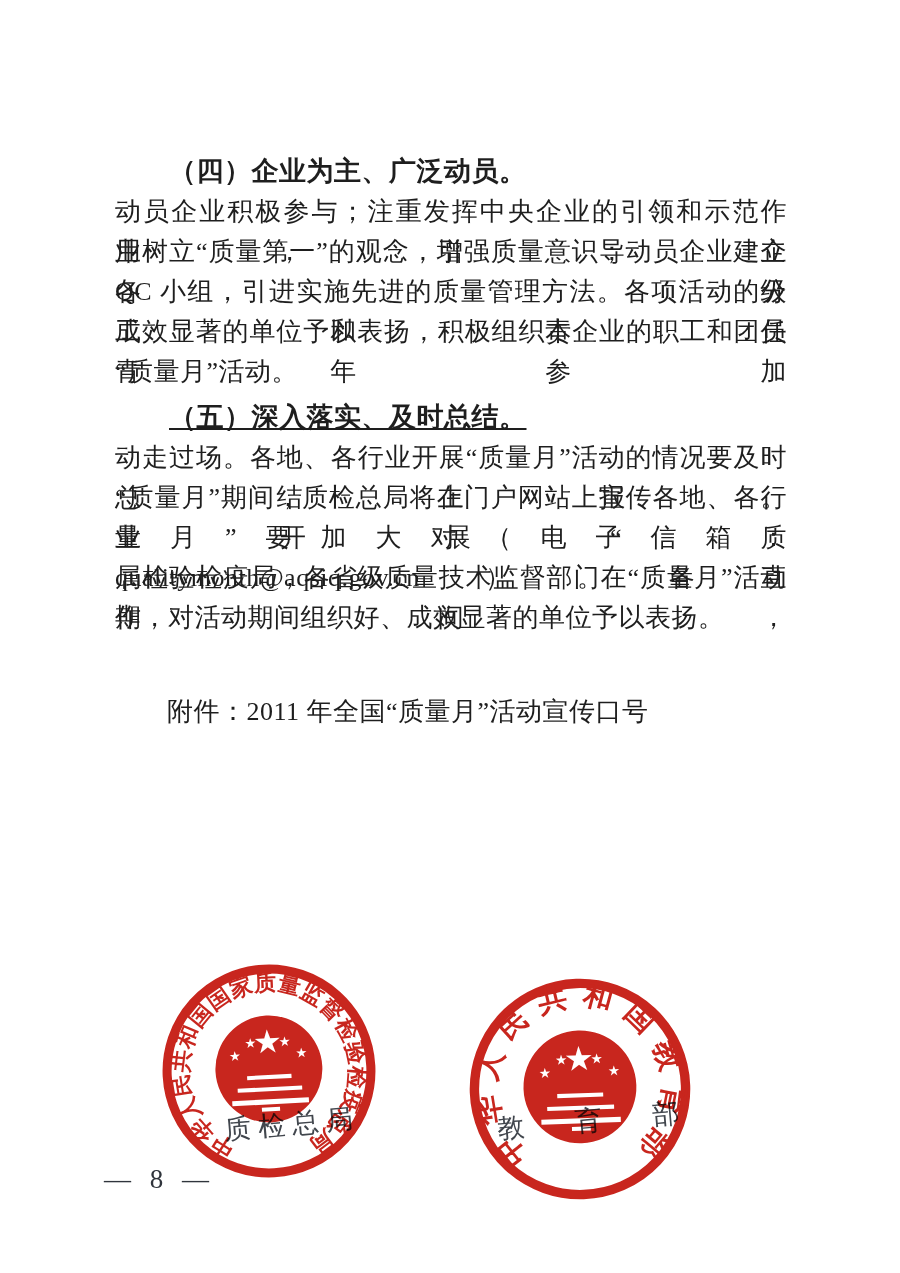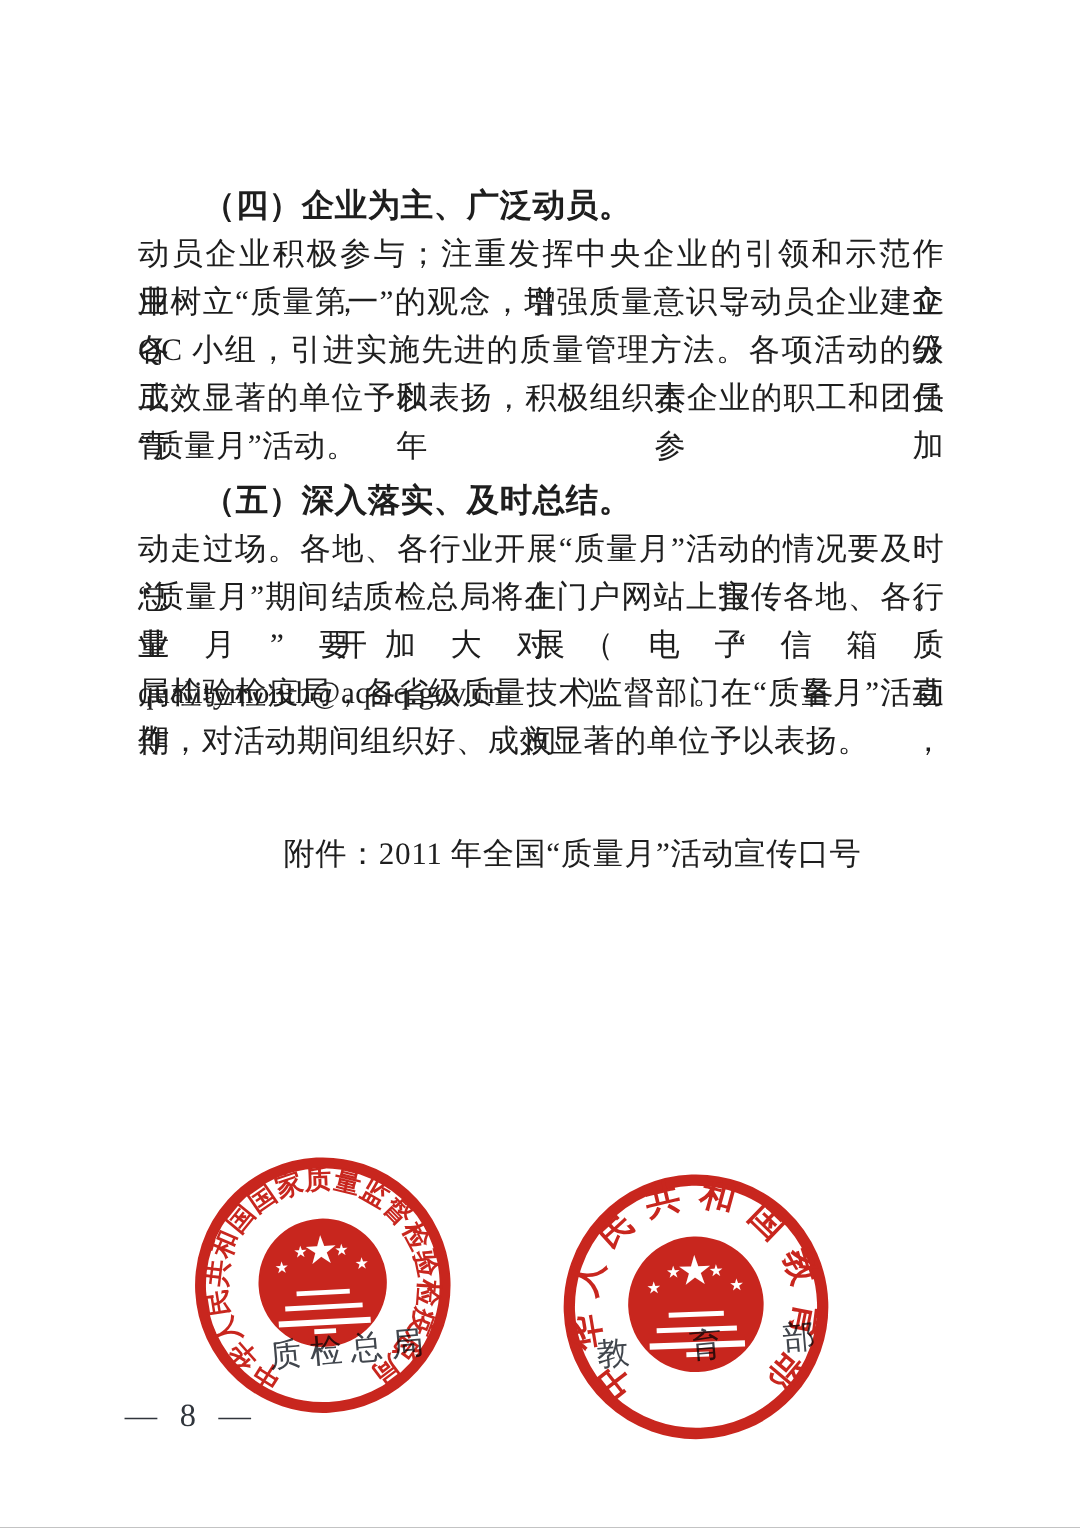--- a/index.html
+++ b/index.html
@@ -16,22 +16,22 @@
   .doc-body{
     position:absolute;left:115px;top:150px;width:672px;
   }
   .line{
     height:40px;line-height:40px;font-size:26px;
     letter-spacing:0.5px;
   }
   .justify{text-align:justify;text-align-last:justify;}
   .indent{text-indent:2em;}
   .heading{font-weight:bold;font-size:27px;text-indent:2em;height:42px;line-height:42px;}
-  .h5{margin-top:4px;}
-  .attachment{margin-top:54px;text-indent:2em;text-align:center;}
+  .h5{margin-top:4px;text-decoration:underline;}
+  .attachment{margin-top:54px;text-indent:2em;}
   
   .seal{position:absolute;opacity:.93;mix-blend-mode:multiply;}
   .seal-ring{fill:none;stroke:var(--seal-red,#c4150c);stroke-width:9;}
   .seal-fill{fill:var(--seal-red,#c4150c);}
   .rim-text{fill:var(--seal-red,#c4150c);font-weight:bold;font-family:"Liberation Serif","DejaVu Serif",serif;}
   .rim-long{font-size:22px;letter-spacing:0.5px;}
   .rim-short{font-size:28px;letter-spacing:12px;}
   .star{fill:#ffffff;text-anchor:middle;font-family:"DejaVu Sans",sans-serif;}
   .star-b{font-size:32px;}
   .star-s{font-size:13px;}

